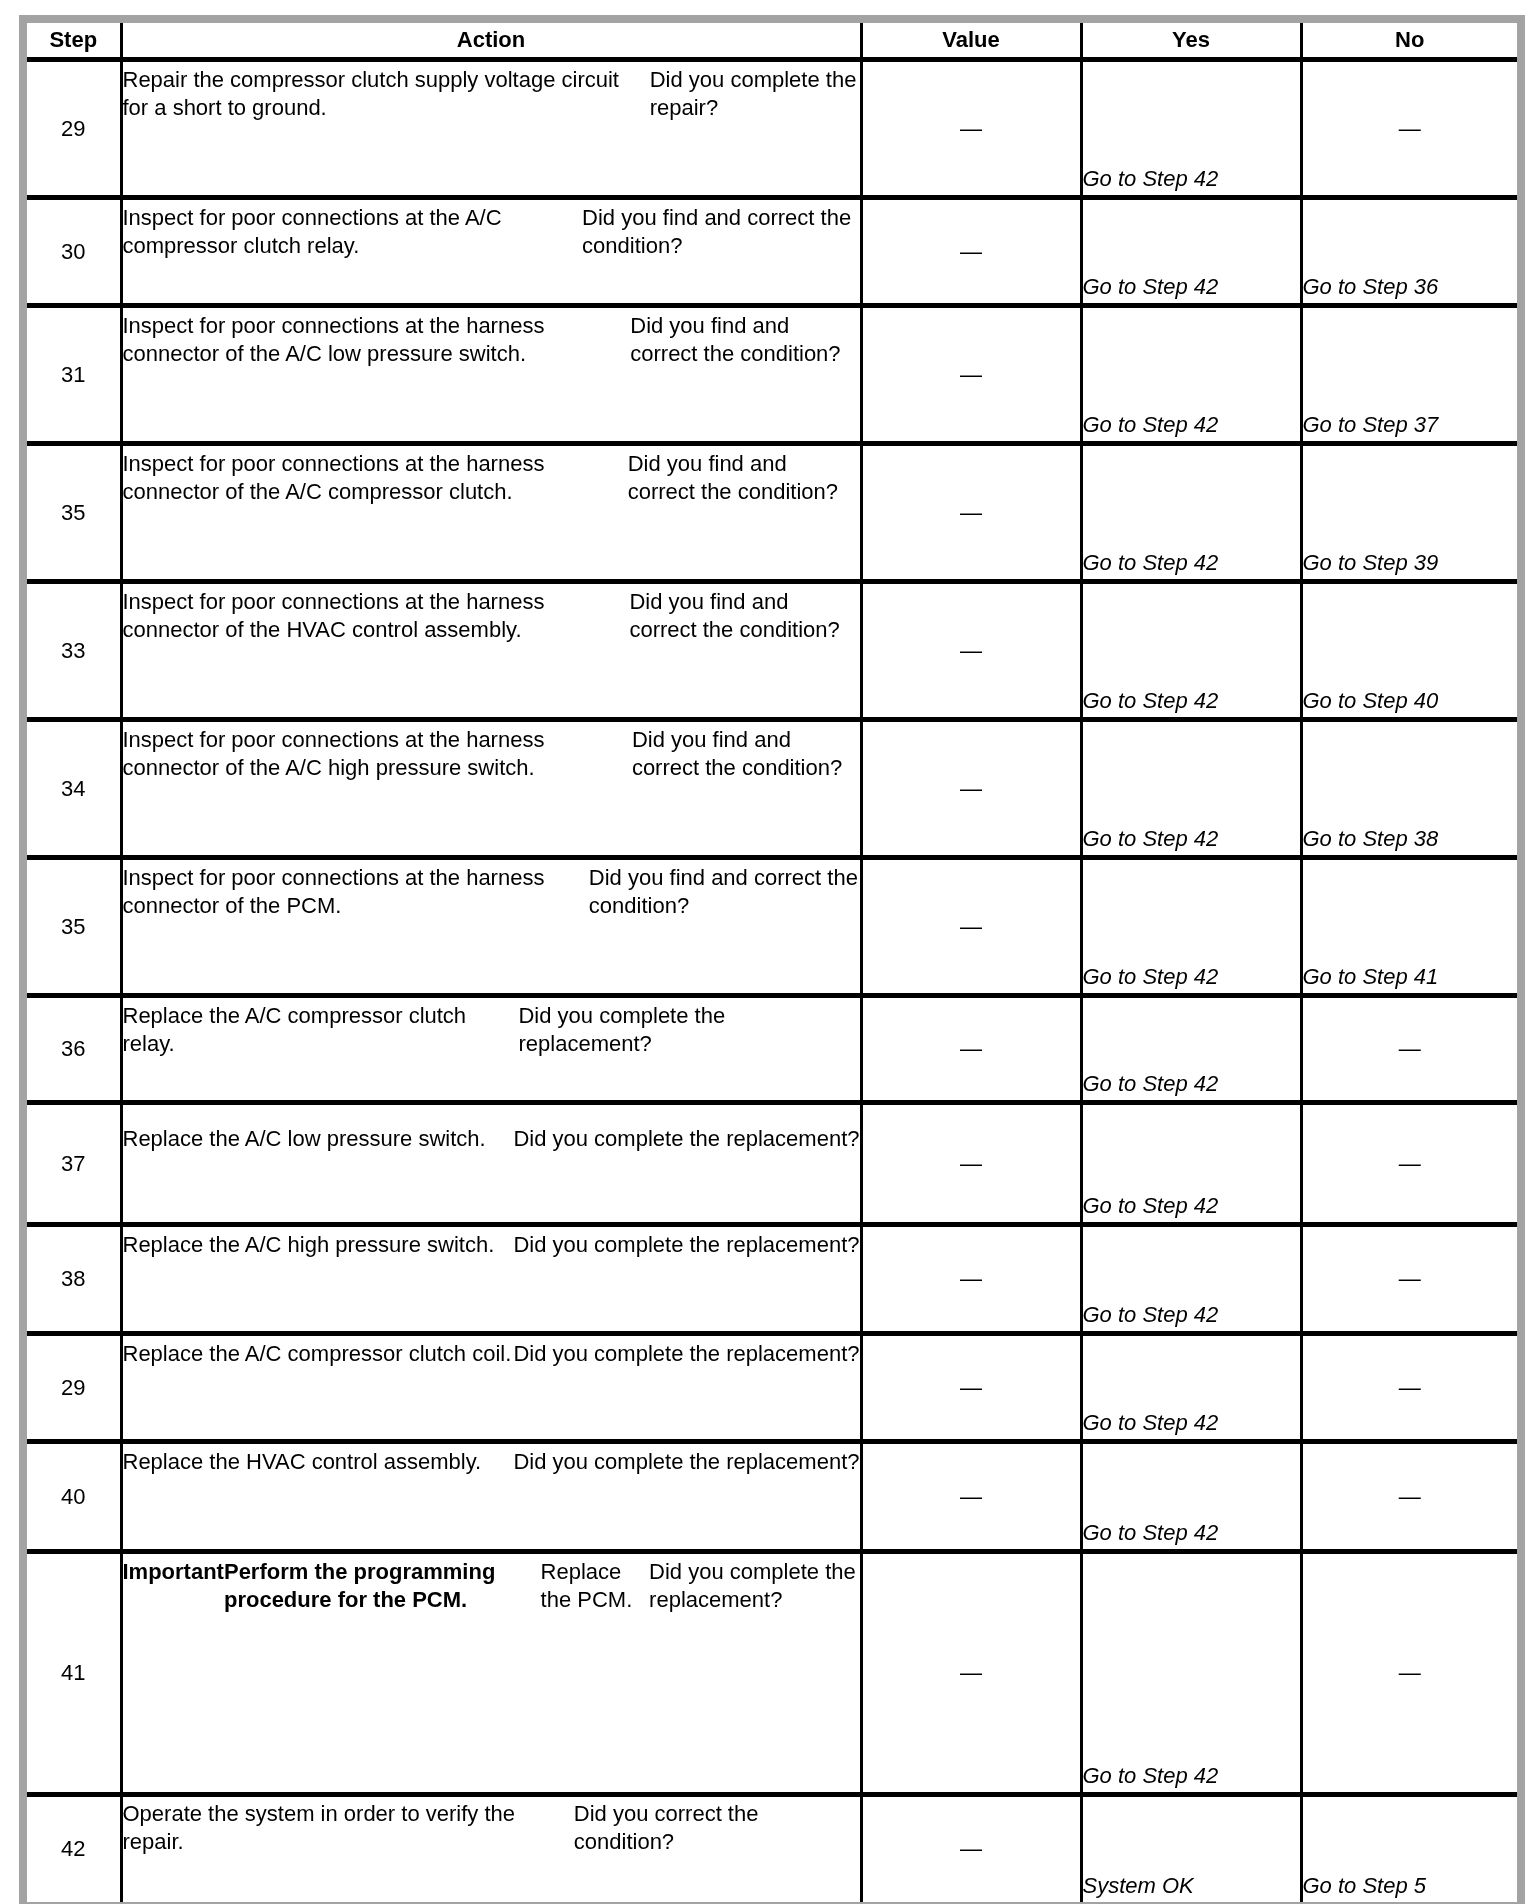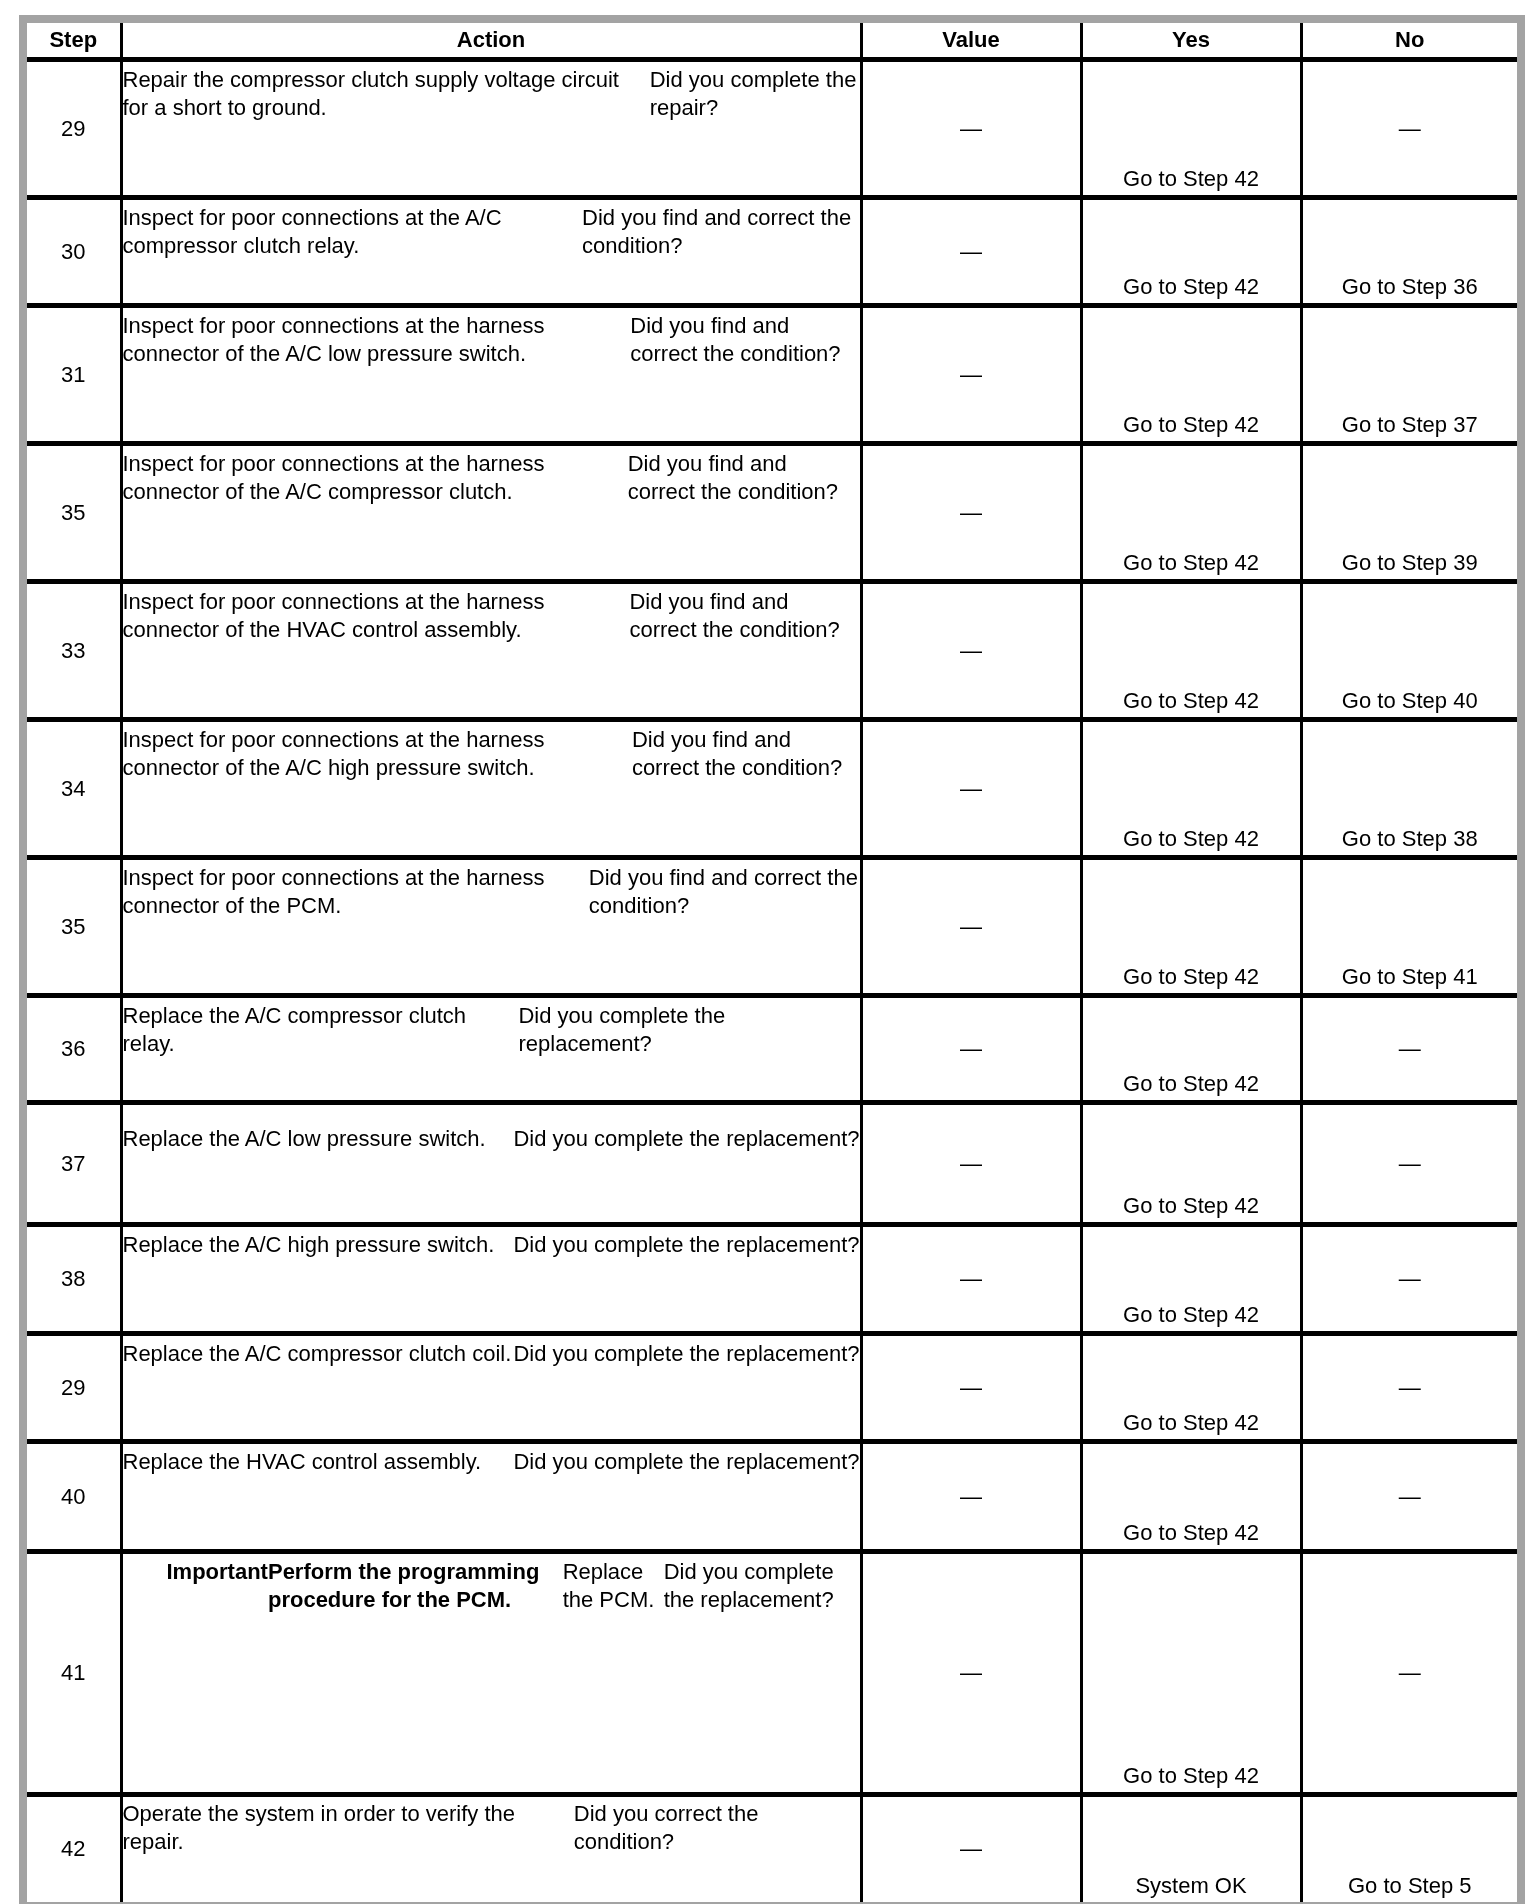--- a/index.html
+++ b/index.html
@@ -16,21 +16,21 @@
   }
   table.diag tr.row > td { border-top-width: 5px; }
   th { font-weight: bold; text-align: center; height: 34px; }
   td.step { text-align: center; }
   td.val, td.yes, td.no { text-align: center; position: relative; }
   td.action { padding: 4px 6px 2px 6px; vertical-align: top; }
   .action-inner { display: flex; flex-direction: row; justify-content: space-between; height: 100%; }
   .para { margin: 0; }
   .para.bold { font-weight: bold; }
   td.yes .bottom, td.no .bottom {
-    position: absolute; left: 0; right: 0; bottom: 2px; text-align: center;
+    position: absolute; left: 0; right: 0; bottom: 2px; text-align: left; font-style: italic;
   }
 </style>
 </head>
 <body>
 
 <table class="diag">
   <colgroup>
     <col style="width:98px">
     <col style="width:740px">
     <col style="width:220px">
@@ -223,21 +223,21 @@
     </td>
     <td class="val">—</td>
     <td class="yes">
           <span class="bottom">Go to Step 42</span>
         </td>
     <td class="no"><span class="mid">—</span></td>
   </tr>
       <tr class="row" style="height: 243px;">
     <td class="step">41</td>
     <td class="action">
-      <div class="action-inner" style="height: 231px; margin-left: 44px;">
+      <div class="action-inner" style="height: 231px;">
             <p class="para bold">Important</p>
             <p class="para bold">Perform the programming procedure for the PCM.</p>
             <p class="para">Replace the PCM.</p>
             <p class="para">Did you complete the replacement?</p>
           </div>
     </td>
     <td class="val">—</td>
     <td class="yes">
           <span class="bottom">Go to Step 42</span>
         </td>

